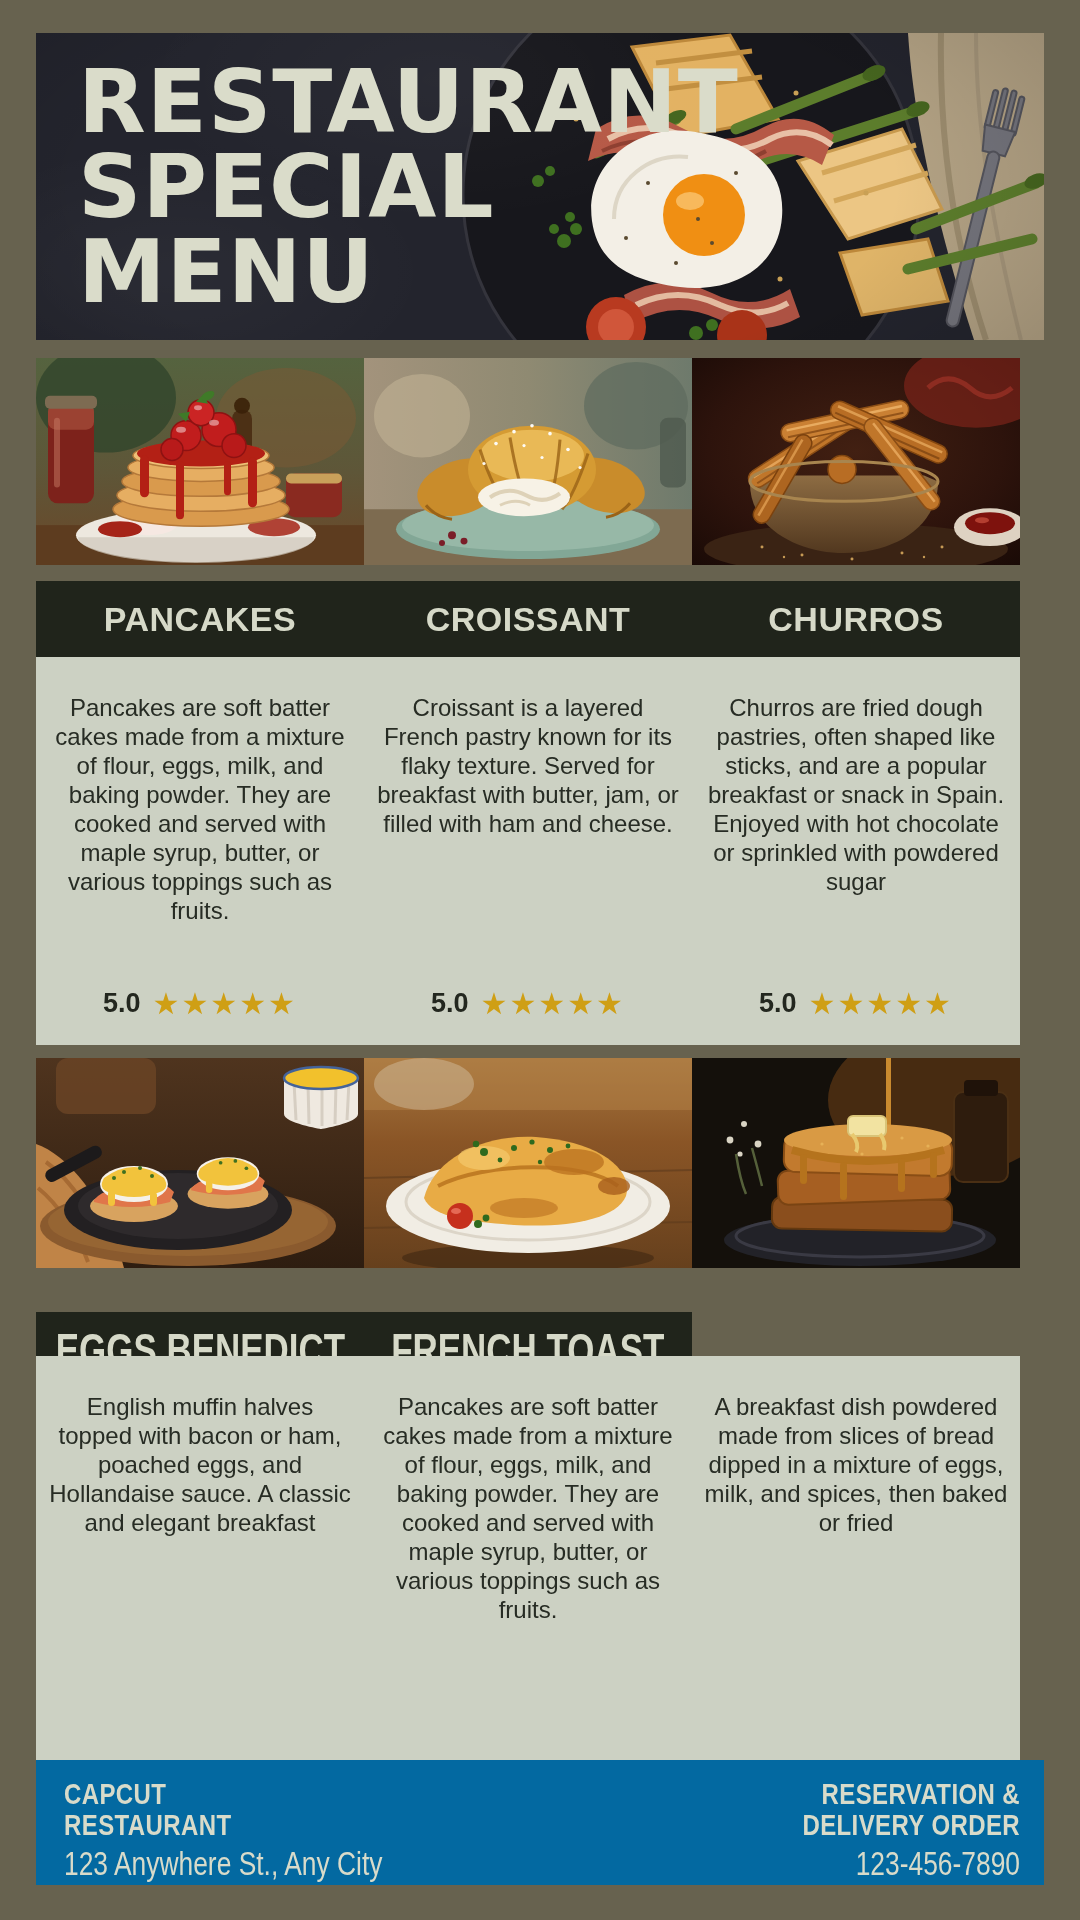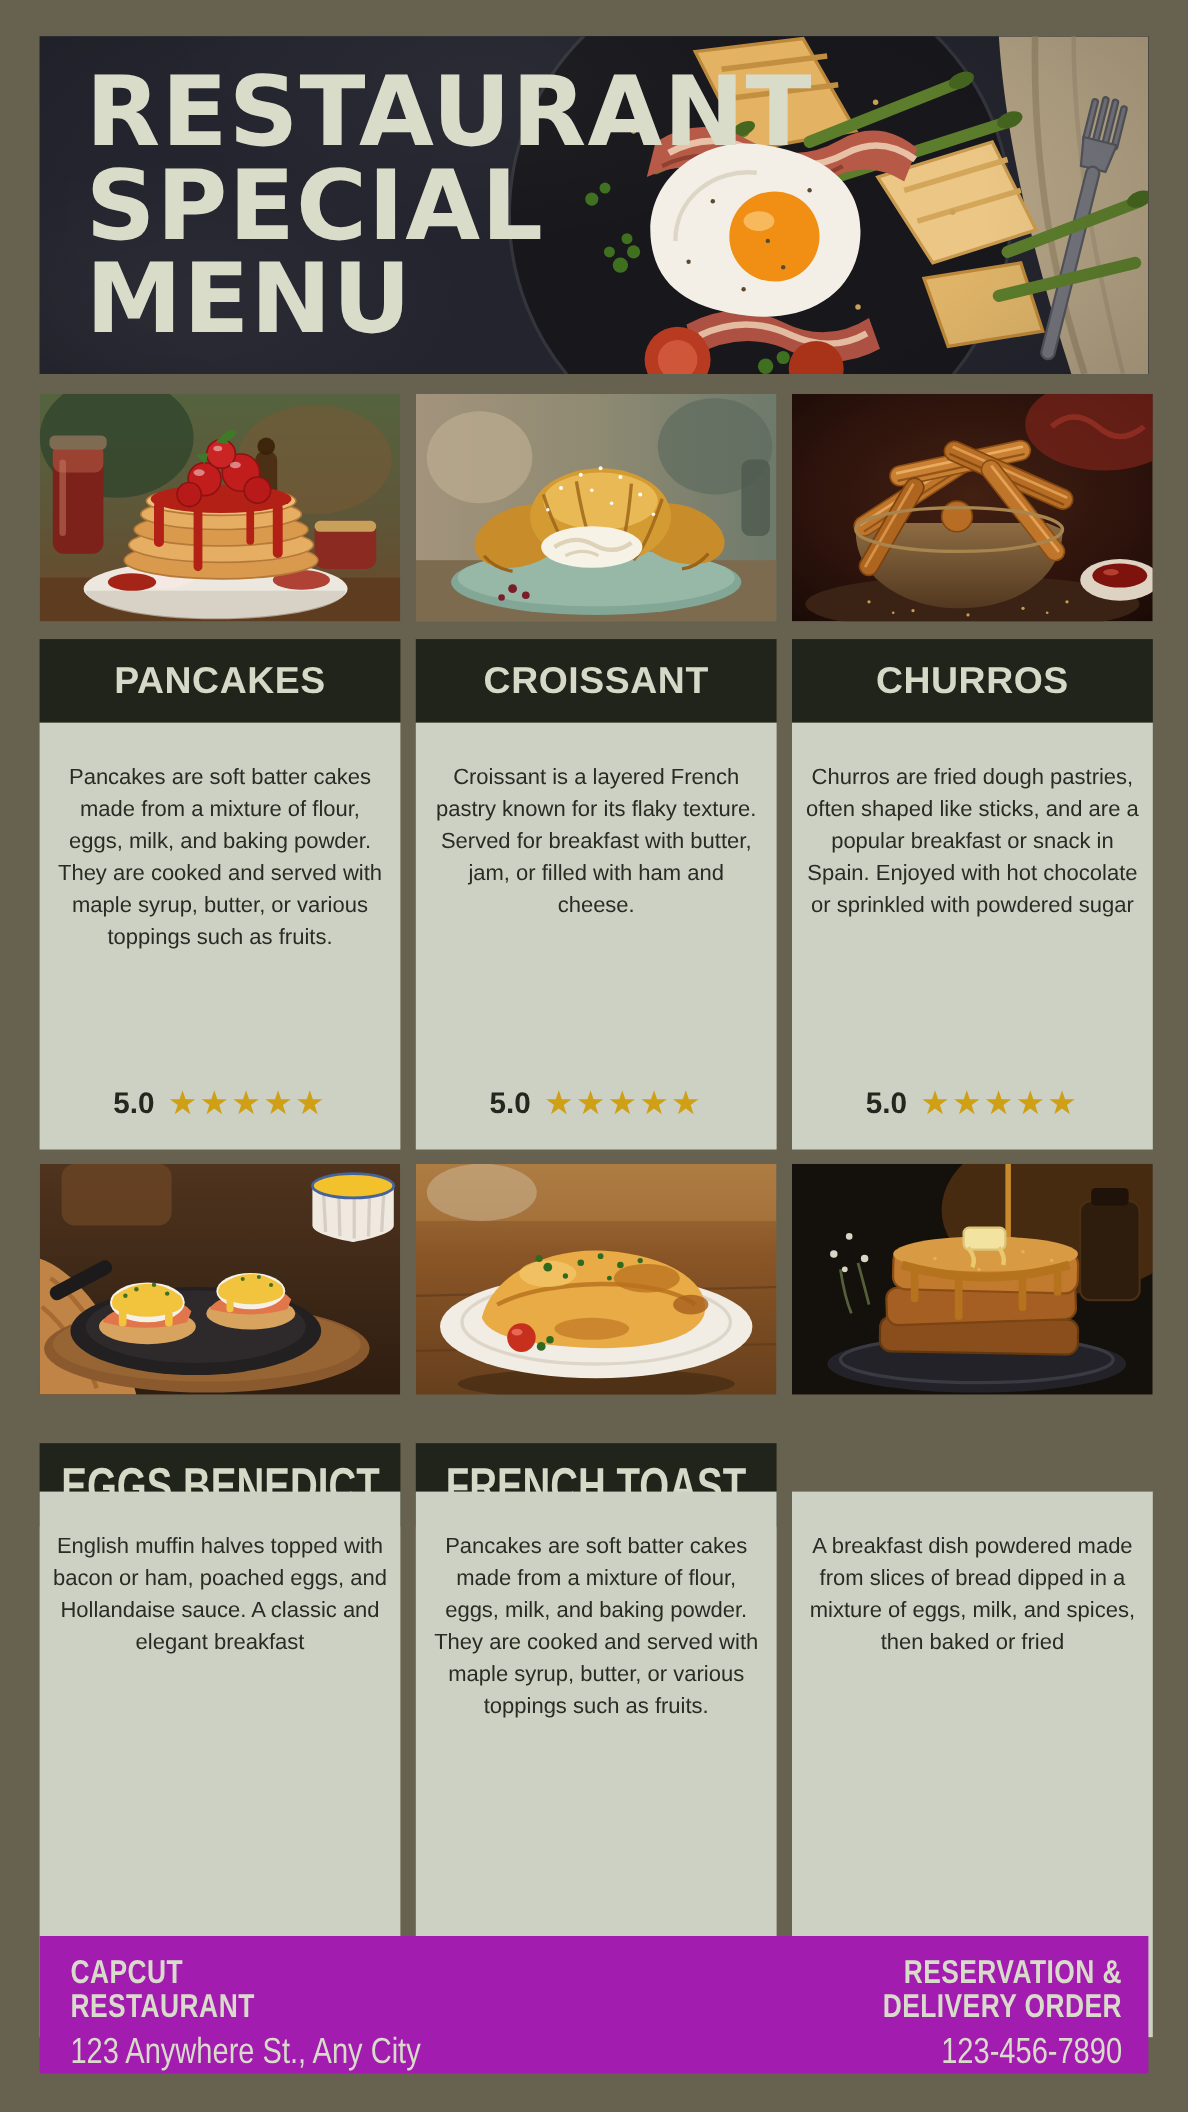--- a/index.html
+++ b/index.html
@@ -12,44 +12,44 @@
   .banner::after{content:"";position:absolute;inset:0;z-index:1;pointer-events:none;background:
     radial-gradient(ellipse 420px 220px at 14% 78%, rgba(255,255,255,0.035), transparent 60%),
     radial-gradient(ellipse 500px 240px at 40% 15%, rgba(255,255,255,0.03), transparent 60%),
     radial-gradient(ellipse 900px 420px at 45% 50%, transparent 45%, rgba(0,0,0,0.28) 100%);}
   .banner-title{position:absolute;left:42px;top:26px;z-index:2;
     font-family:"DejaVu Sans",sans-serif;font-weight:700;font-size:88px;line-height:85px;
     letter-spacing:1px;color:#dadcca;}
   .banner-title span{display:block;}
 
   
-  .row{position:absolute;left:36px;width:1008px;display:flex;gap:14px;}
+  .row{position:absolute;left:36px;width:1008px;display:flex;gap:0;}
   .cell{flex:0 0 328px;width:328px;overflow:hidden;position:relative;}
   .photos1{top:358px;height:207px;} .photos1 .cell{height:207px;}
   .titles1{top:581px;height:76px;}  .titles1 .cell{height:76px;}
   .cards1{top:657px;height:388px;}  .cards1 .cell{height:388px;}
   .photos2{top:1058px;height:210px;}.photos2 .cell{height:210px;}
   .titles2{top:1280px;height:76px;} .titles2 .cell{height:76px;margin-top:32px;}
   .cards2{top:1356px;height:392px;} .cards2 .cell{height:496px;}
   .cell svg{display:block;width:100%;height:100%;}
 
   .title-bar{background:#20241b;display:flex;align-items:center;justify-content:center;}
   .tt1{color:#d6d9c8;font-weight:700;font-size:34px;letter-spacing:.5px;white-space:nowrap;}
   .tt2{color:#d6d9c8;font-weight:700;font-size:46px;white-space:nowrap;display:inline-block;
        transform:scaleX(.76);}
 
   .card{background:#ccd1c3;text-align:center;}
-  .desc{margin:0;padding:36px 12px 0;font-size:20px;line-height:29px;color:#272c24;}
+  .desc{margin:0;padding:36px 12px 0;font-size:24px;line-height:29px;color:#272c24;}
   .rating{position:absolute;left:0;right:0;bottom:24px;display:flex;align-items:center;
           justify-content:center;gap:12px;}
   .rating-num{font-weight:700;font-size:27px;color:#23271f;}
   .stars{font-family:"DejaVu Sans",sans-serif;font-size:30px;letter-spacing:2px;color:#cf9f15;}
 
   
-  .footer{position:absolute;left:36px;top:1760px;width:1008px;height:125px;background:#a21caf;
+  .footer{position:absolute;left:36px;top:1760px;width:1008px;height:125px;background:#0369a1;
           box-sizing:border-box;padding:18px 24px 0 28px;display:flex;justify-content:space-between;}
   .f-left{transform:scaleX(.8);transform-origin:left top;}
   .f-right{transform:scaleX(.8);transform-origin:right top;text-align:right;}
   .f-bold{color:#d8dbca;font-weight:700;font-size:30px;line-height:31px;letter-spacing:.5px;white-space:nowrap;}
   .f-reg{color:#d8dbca;font-weight:400;font-size:33px;line-height:38px;margin-top:5px;white-space:nowrap;}
 </style>
 </head>
 <body>
 
 <div class="page">

